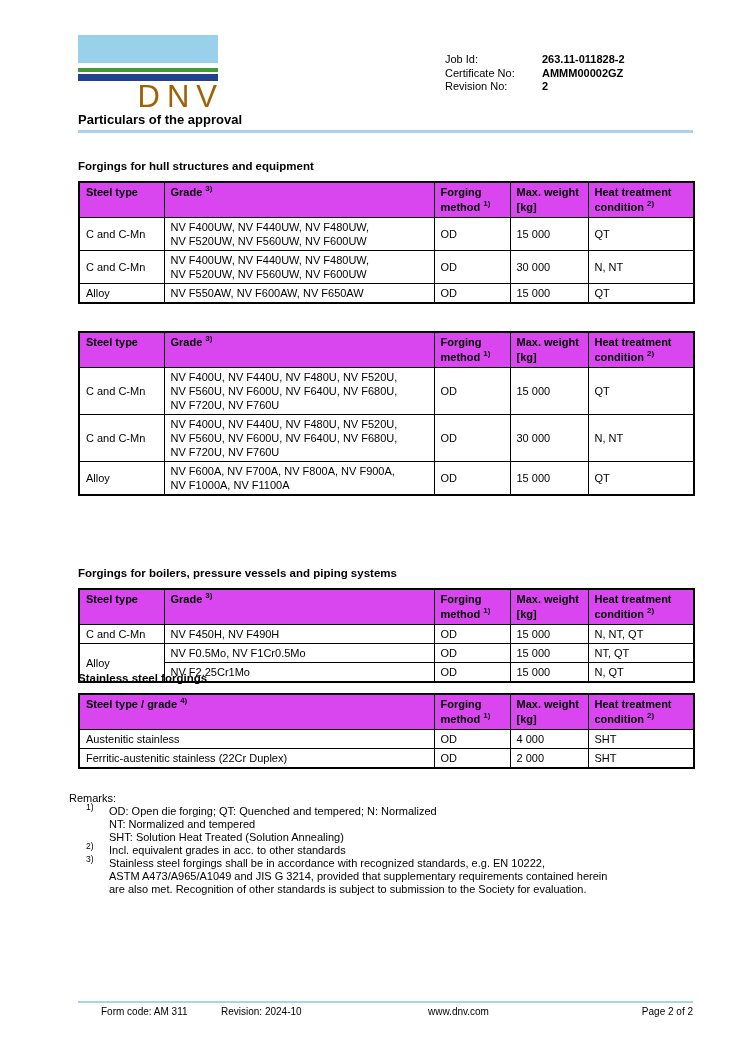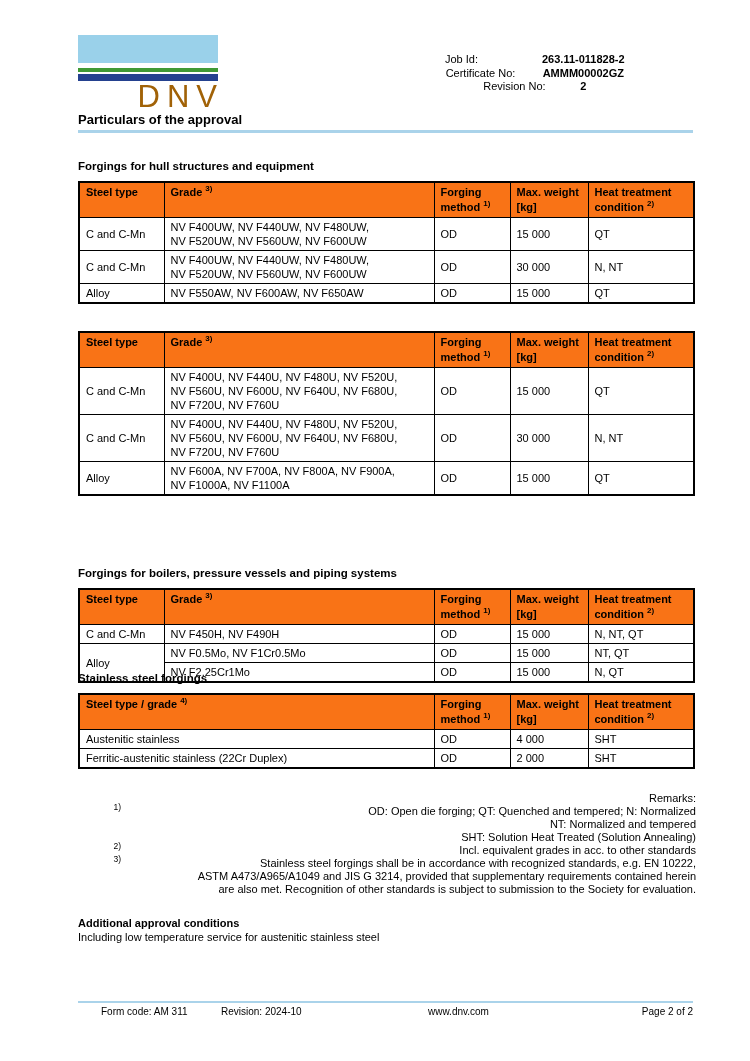--- a/index.html
+++ b/index.html
@@ -9,50 +9,50 @@
   
   .logo{position:absolute;left:78px;top:35px;width:140px;height:72px;}
   .logo .bar-sky{height:28px;background:#9AD1EA;}
   .logo .bar-green{height:4px;background:#409A35;margin-top:5px;}
   .logo .bar-blue{height:7px;background:#24418F;margin-top:2px;}
   .logo .wordmark{position:absolute;right:-6px;top:46px;font-size:31px;letter-spacing:7px;
     color:#a16207;font-weight:500;line-height:1;}
 
   
   .meta{position:absolute;left:445px;top:53px;font-size:11px;line-height:13.5px;}
-  .meta-row{display:flex;justify-content:center;}
+  .meta-row{display:flex;}
   .meta-label{width:97px;}
   .meta-value{font-weight:bold;}
 
   
   .page-title{position:absolute;left:78px;top:112px;font-size:13px;font-weight:bold;}
   .title-rule{position:absolute;left:78px;top:130px;width:615px;height:3px;background:#AAD3EA;}
 
   
   .section{position:absolute;left:78px;width:603px;}
   .sec1{top:160px;} .sec2{top:331px;} .sec3{top:567px;} .sec4{top:672px;}
   .section h3{margin:0 0 9px 0;font-size:11.5px;font-weight:bold;}
   table{table-layout:fixed;width:615px;border-collapse:collapse;border:2px solid #000;
     font-size:11px;}
   th,td{border:1px solid #000;padding:2px 6px;text-align:left;overflow:hidden;}
-  th{background:#f97316;font-weight:bold;vertical-align:top;line-height:15px;}
+  th{background:#d946ef;font-weight:bold;vertical-align:top;line-height:15px;}
   td{vertical-align:middle;line-height:14px;}
   sup{font-size:8px;line-height:0;}
   .cols5 col:nth-child(1){width:85px;}
   .cols5 col:nth-child(2){width:270px;}
   .cols5 col:nth-child(3){width:76px;}
   .cols5 col:nth-child(4){width:78px;}
   .cols5 col:nth-child(5){width:106px;}
   .cols4 col:nth-child(1){width:355px;}
   .cols4 col:nth-child(2){width:76px;}
   .cols4 col:nth-child(3){width:78px;}
   .cols4 col:nth-child(4){width:106px;}
 
   
-  .remarks{position:absolute;left:81px;top:792px;width:615px;font-size:11px;line-height:13px;text-align:right;}
+  .remarks{position:absolute;left:69px;top:792px;width:615px;font-size:11px;line-height:13px;}
   .remark-item{display:flex;}
   .remark-sup{width:40px;box-sizing:border-box;padding-left:17px;flex:none;}
   .remark-sup sup{font-size:8.5px;}
   .remark-body{flex:1;}
 
   
   .additional{position:absolute;left:78px;top:916px;width:615px;font-size:11px;line-height:14px;}
   .additional h3{margin:0;font-size:11px;font-weight:bold;}
 
   
@@ -269,24 +269,20 @@
           <div class="remark-sup"><sup>2)</sup></div>
           <div class="remark-body">Incl. equivalent grades in acc. to other standards</div>
         </div>
         <div class="remark-item">
           <div class="remark-sup"><sup>3)</sup></div>
           <div class="remark-body">Stainless steel forgings shall be in accordance with recognized standards, e.g. EN 10222,<br>ASTM A473/A965/A1049 and JIS G 3214, provided that supplementary requirements contained herein<br>are also met. Recognition of other standards is subject to submission to the Society for evaluation.</div>
         </div>
       </div>
   </div>
 
-  <div class="additional">
-    <h3>Additional approval conditions</h3>
-    <div>Including low temperature service for austenitic stainless steel</div>
-  </div>
 
   <div class="footer-rule"></div>
   <div class="footer">
     <span class="f0">Form code: AM 311</span>
     <span class="f1">Revision: 2024-10</span>
     <span class="f2">www.dnv.com</span>
     <span class="f3">Page 2 of 2</span>
   </div>
 
 </div>

